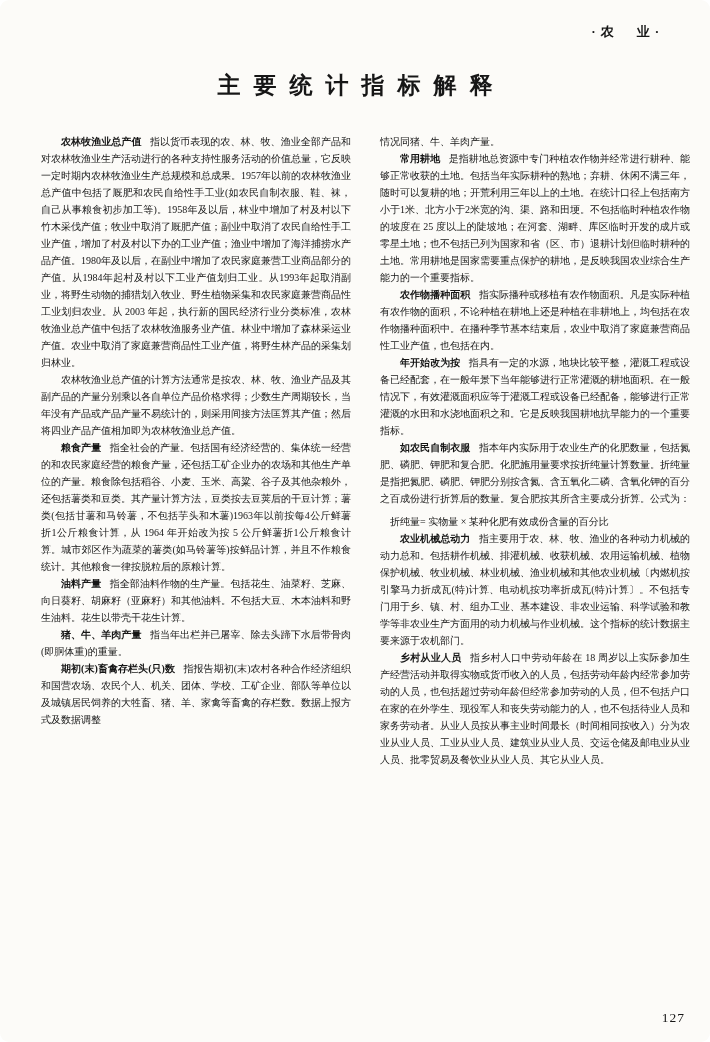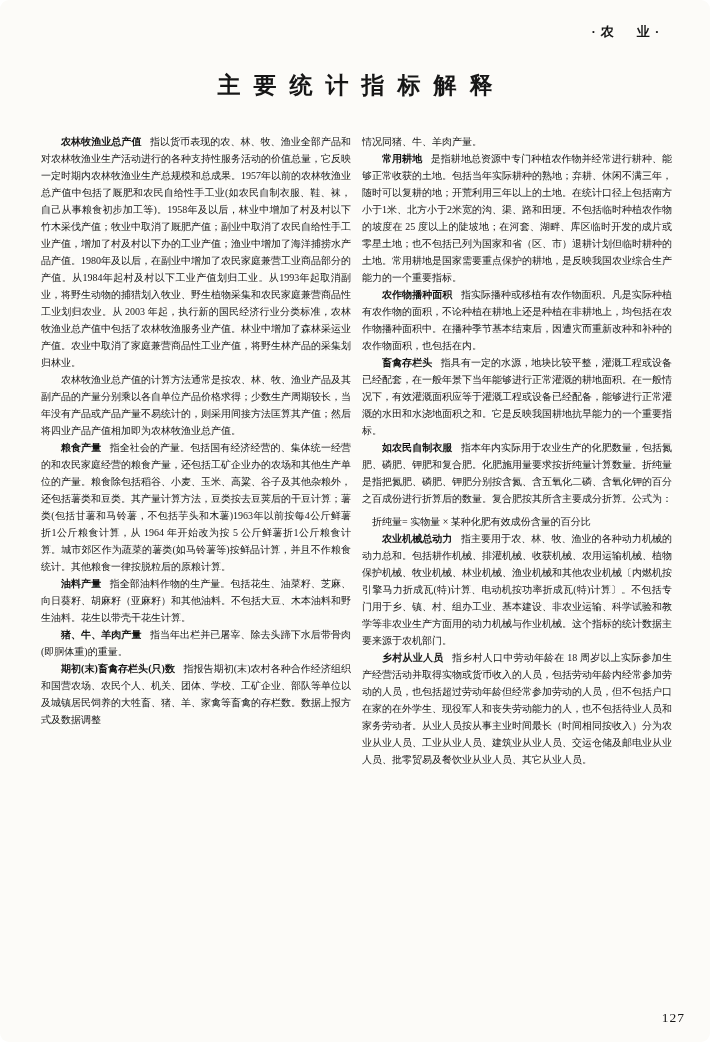--- a/index.html
+++ b/index.html
@@ -36,21 +36,21 @@
   .col {
     position: absolute;
     top: 133px;
     width: 310px;
     font-size: 10px;
     line-height: 17px;
     text-align: justify;
     text-justify: inter-ideograph;
   }
   .col-left  { left: 41px; }
-  .col-right { left: 362px; }
+  .col-right { left: 380px; }
   .col p { margin: 0; padding: 0; text-indent: 2em; }
   .col p.cont { text-indent: 0; }
   .col p.formula { text-indent: 1em; margin-top: 6px; }
   .term { font-weight: bold; margin-right: 0.85em; }
   .page-number {
     position: absolute;
     right: 25px;
     bottom: 16px;
     font-size: 13.5px;
     letter-spacing: 1px;
@@ -70,22 +70,22 @@
     <p><span>农林牧渔业总产值的计算方法通常是按农、林、牧、渔业产品及其副产品的产量分别乘以各自单位产品价格求得；少数生产周期较长，当年没有产品或产品产量不易统计的，则采用间接方法匡算其产值；然后将四业产品产值相加即为农林牧渔业总产值。</span></p>
     <p><b class="term">粮食产量</b><span>指全社会的产量。包括国有经济经营的、集体统一经营的和农民家庭经营的粮食产量，还包括工矿企业办的农场和其他生产单位的产量。粮食除包括稻谷、小麦、玉米、高粱、谷子及其他杂粮外，还包括薯类和豆类。其产量计算方法，豆类按去豆荚后的干豆计算；薯类(包括甘薯和马铃薯，不包括芋头和木薯)1963年以前按每4公斤鲜薯折1公斤粮食计算，从 1964 年开始改为按 5 公斤鲜薯折1公斤粮食计算。城市郊区作为蔬菜的薯类(如马铃薯等)按鲜品计算，并且不作粮食统计。其他粮食一律按脱粒后的原粮计算。</span></p>
     <p><b class="term">油料产量</b><span>指全部油料作物的生产量。包括花生、油菜籽、芝麻、向日葵籽、胡麻籽（亚麻籽）和其他油料。不包括大豆、木本油料和野生油料。花生以带壳干花生计算。</span></p>
     <p><b class="term">猪、牛、羊肉产量</b><span>指当年出栏并已屠宰、除去头蹄下水后带骨肉(即胴体重)的重量。</span></p>
     <p><b class="term">期初(末)畜禽存栏头(只)数</b><span>指报告期初(末)农村各种合作经济组织和国营农场、农民个人、机关、团体、学校、工矿企业、部队等单位以及城镇居民饲养的大牲畜、猪、羊、家禽等畜禽的存栏数。数据上报方式及数据调整</span></p>
   </div>
 
   <div class="col col-right">
     <p class="cont"><span>情况同猪、牛、羊肉产量。</span></p>
     <p><b class="term">常用耕地</b><span>是指耕地总资源中专门种植农作物并经常进行耕种、能够正常收获的土地。包括当年实际耕种的熟地；弃耕、休闲不满三年，随时可以复耕的地；开荒利用三年以上的土地。在统计口径上包括南方小于1米、北方小于2米宽的沟、渠、路和田埂。不包括临时种植农作物的坡度在 25 度以上的陡坡地；在河套、湖畔、库区临时开发的成片或零星土地；也不包括已列为国家和省（区、市）退耕计划但临时耕种的土地。常用耕地是国家需要重点保护的耕地，是反映我国农业综合生产能力的一个重要指标。</span></p>
-    <p><b class="term">农作物播种面积</b><span>指实际播种或移植有农作物面积。凡是实际种植有农作物的面积，不论种植在耕地上还是种植在非耕地上，均包括在农作物播种面积中。在播种季节基本结束后，因遭灾而重新改种和补种的农作物面积，也包括在内。</span></p>
-    <p><b class="term">畜禽存栏头</b><span>指具有一定的水源，地块比较平整，灌溉工程或设备已经配套，在一般年景下当年能够进行正常灌溉的耕地面积。在一般情况下，有效灌溉面积应等于灌溉工程或设备已经配备，能够进行正常灌溉的水田和水浇地面积之和。它是反映我国耕地抗旱能力的一个重要指标。</span></p>
+    <p><b class="term">农作物播种面积</b><span>指实际播种或移植有农作物面积。凡是实际种植有农作物的面积，不论种植在耕地上还是种植在非耕地上，均包括在农作物播种面积中。在播种季节基本结束后，农业中取消了家庭兼营商品性工业产值，也包括在内。</span></p>
+    <p><b class="term">年开始改为按</b><span>指具有一定的水源，地块比较平整，灌溉工程或设备已经配套，在一般年景下当年能够进行正常灌溉的耕地面积。在一般情况下，有效灌溉面积应等于灌溉工程或设备已经配备，能够进行正常灌溉的水田和水浇地面积之和。它是反映我国耕地抗旱能力的一个重要指标。</span></p>
     <p><b class="term">如农民自制衣服</b><span>指本年内实际用于农业生产的化肥数量，包括氮肥、磷肥、钾肥和复合肥。化肥施用量要求按折纯量计算数量。折纯量是指把氮肥、磷肥、钾肥分别按含氮、含五氧化二磷、含氧化钾的百分之百成份进行折算后的数量。复合肥按其所含主要成分折算。公式为：</span></p>
     <p class="formula"><span>折纯量= 实物量 × 某种化肥有效成份含量的百分比</span></p>
     <p><b class="term">农业机械总动力</b><span>指主要用于农、林、牧、渔业的各种动力机械的动力总和。包括耕作机械、排灌机械、收获机械、农用运输机械、植物保护机械、牧业机械、林业机械、渔业机械和其他农业机械〔内燃机按引擎马力折成瓦(特)计算、电动机按功率折成瓦(特)计算〕。不包括专门用于乡、镇、村、组办工业、基本建设、非农业运输、科学试验和教学等非农业生产方面用的动力机械与作业机械。这个指标的统计数据主要来源于农机部门。</span></p>
     <p><b class="term">乡村从业人员</b><span>指乡村人口中劳动年龄在 18 周岁以上实际参加生产经营活动并取得实物或货币收入的人员，包括劳动年龄内经常参加劳动的人员，也包括超过劳动年龄但经常参加劳动的人员，但不包括户口在家的在外学生、现役军人和丧失劳动能力的人，也不包括待业人员和家务劳动者。从业人员按从事主业时间最长（时间相同按收入）分为农业从业人员、工业从业人员、建筑业从业人员、交运仓储及邮电业从业人员、批零贸易及餐饮业从业人员、其它从业人员。</span></p>
   </div>
 
   <div class="page-number">127</div>
 
 </div>
 

